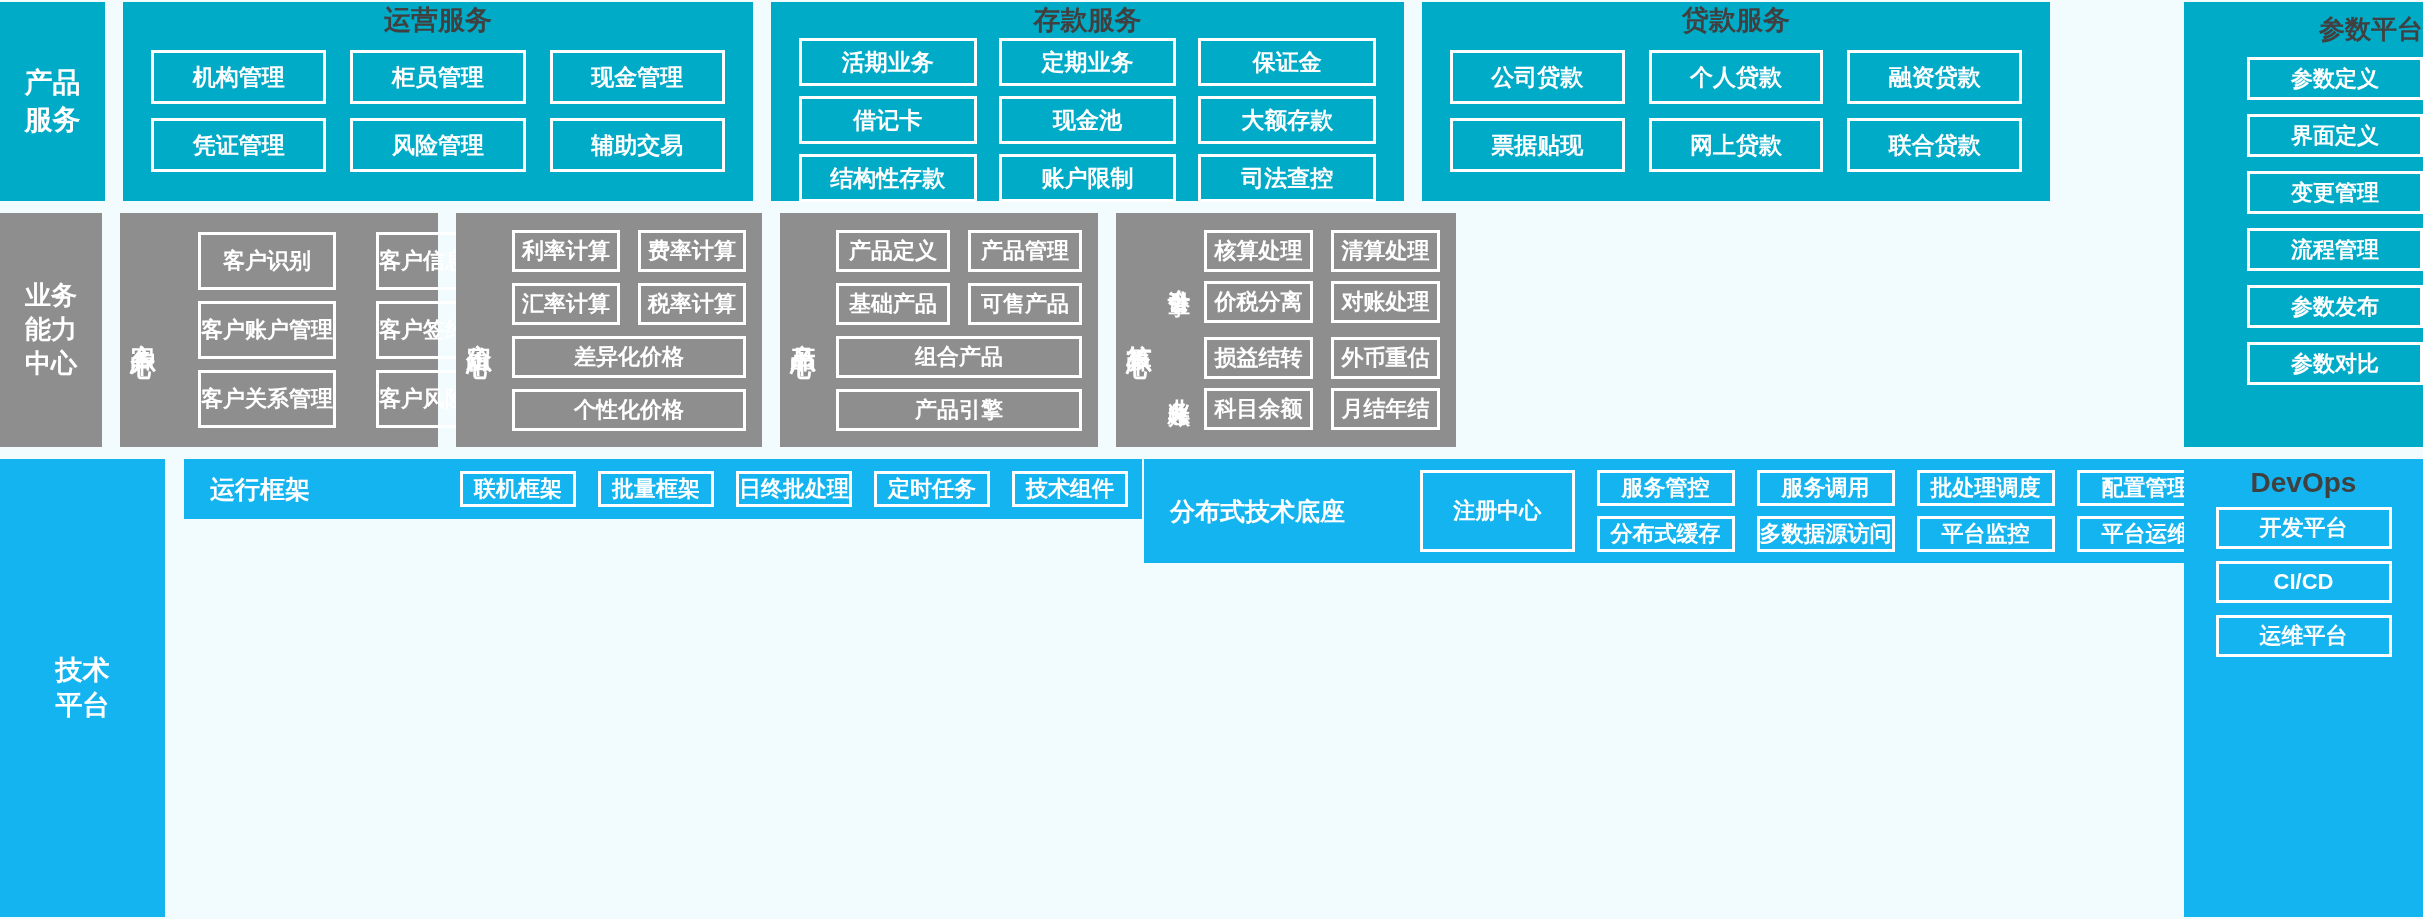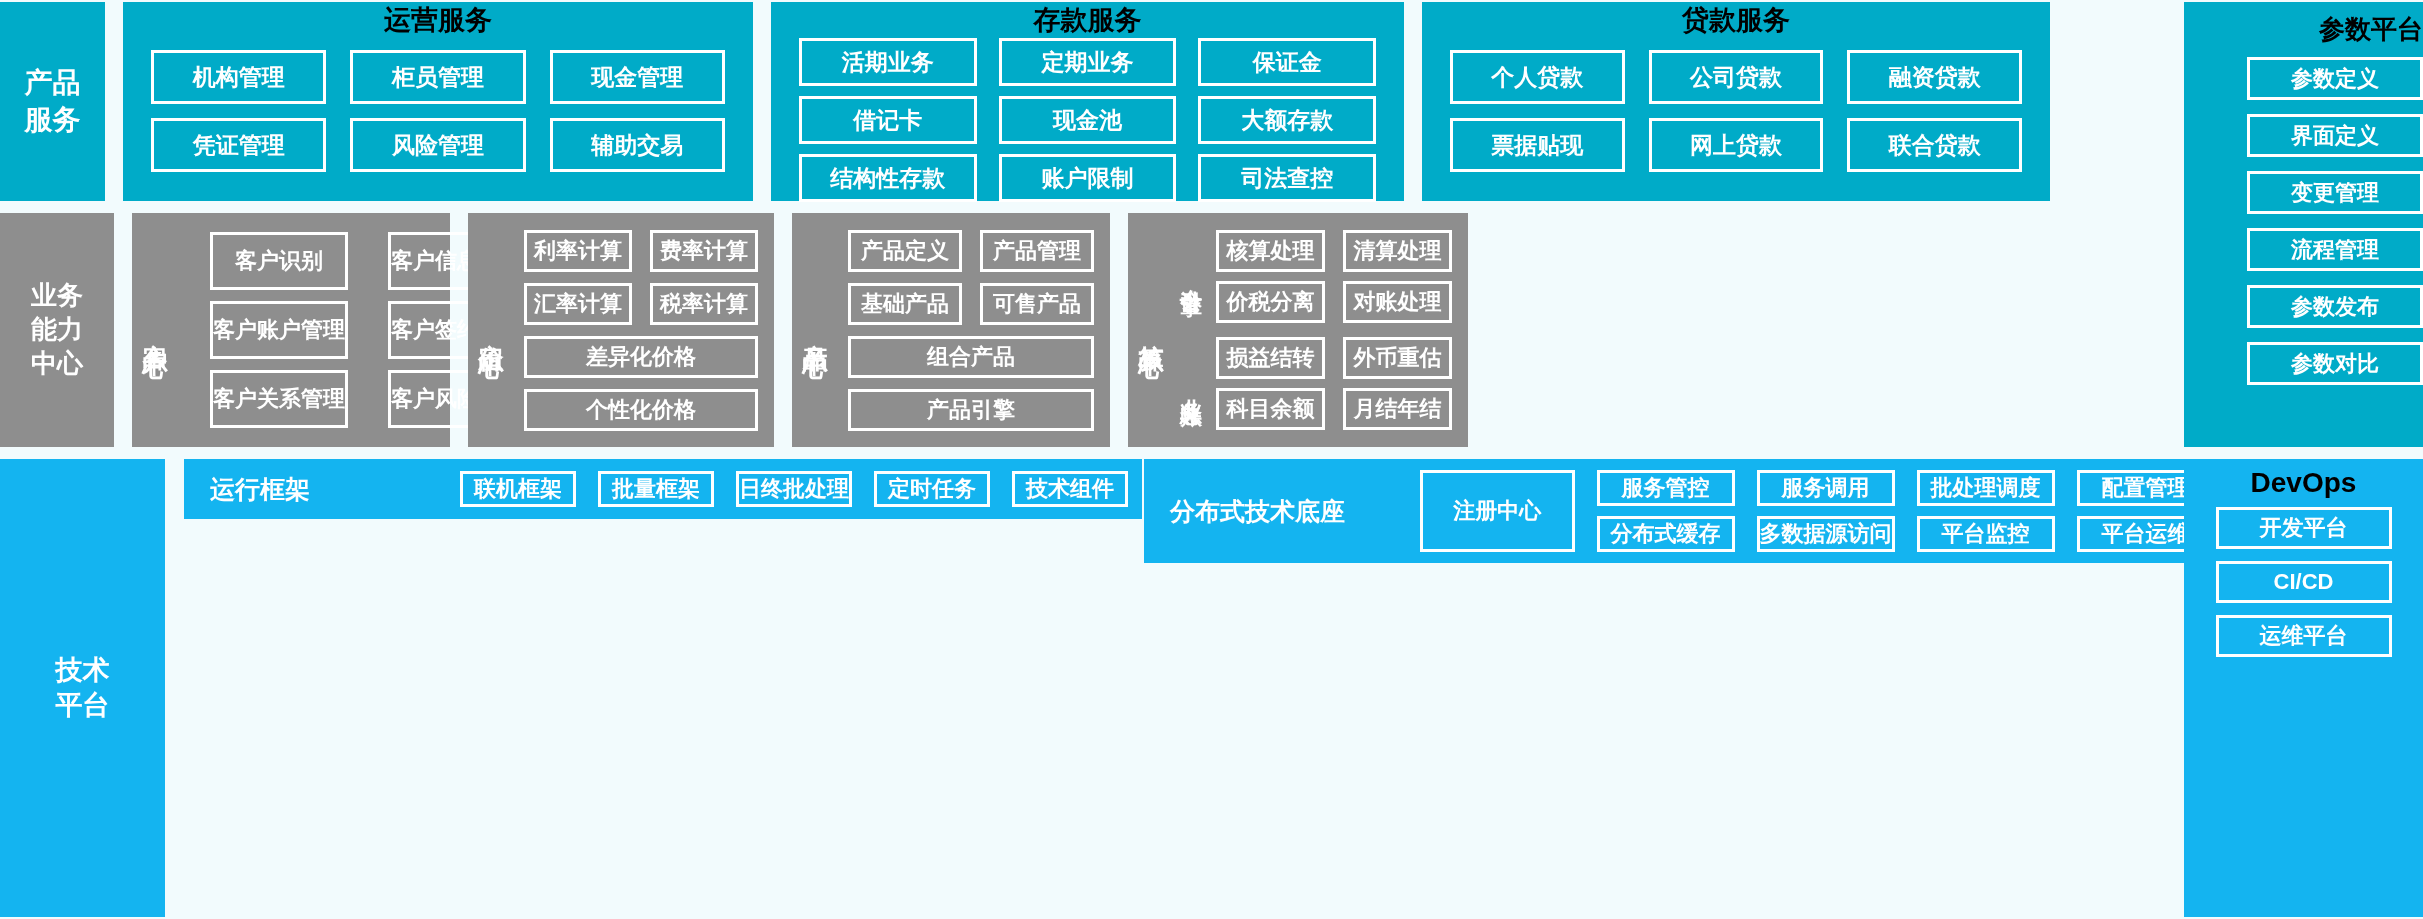--- a/index.html
+++ b/index.html
@@ -19,21 +19,21 @@
     text-align:left;line-height:1.30;
     flex:0 0 auto;
   }
   .panel{
     background:var(--fill);
     position:relative;
     flex:1 1 auto;
     display:flex;flex-direction:column;
   }
   .panel-title{
-    color:#000000;font-weight:bold;font-size:27px;
+    color:#404040;font-weight:bold;font-size:27px;
     text-align:center;
   }
   .cell{
     border:3px solid #fff;
     color:#fff;font-weight:bold;
     display:flex;align-items:center;justify-content:center;
     text-align:center;
     box-sizing:border-box;
     white-space:nowrap;
   }
@@ -76,21 +76,21 @@
   }
   #param .panel-title{margin-top:10px;font-size:26px;}
   #param .plist{
     margin-top:10px;width:176px;
     display:flex;flex-direction:column;gap:14px;
   }
   #param .cell{height:43px;font-size:22px;}
 
   
   #band-mid{left:0;top:213px;width:2423px;height:234px;--fill:#8e8e8e;}
-  #band-mid .rowlabel{width:114px;font-size:26px;}
+  #band-mid .rowlabel{width:102px;font-size:26px;}
   #band-mid .panel{margin-left:18px;flex-direction:row;align-items:stretch;}
   #band-mid .vlabel{font-size:25px;width:46px;}
   #band-mid .inner{
     flex:1 1 auto;display:grid;gap:11px 18px;
     padding:14px 16px 14px 10px;
     align-content:center;
   }
   #band-mid .cell{font-size:22px;}
 
   #bc-cust{flex:0 0 auto;width:318px;}
@@ -188,22 +188,22 @@
         <div class="cell">大额存款</div>
         <div class="cell">结构性存款</div>
         <div class="cell">账户限制</div>
         <div class="cell">司法查控</div>
       </div>
     </div>
 
     <div class="panel" id="ps-loan">
       <div class="panel-title">贷款服务</div>
       <div class="grid">
+        <div class="cell">公司贷款</div>
         <div class="cell">个人贷款</div>
-        <div class="cell">公司贷款</div>
         <div class="cell">融资贷款</div>
         <div class="cell">票据贴现</div>
         <div class="cell">网上贷款</div>
         <div class="cell">联合贷款</div>
       </div>
     </div>
   </div>
 
   <div id="param">
     <div class="panel-title">参数平台</div>

